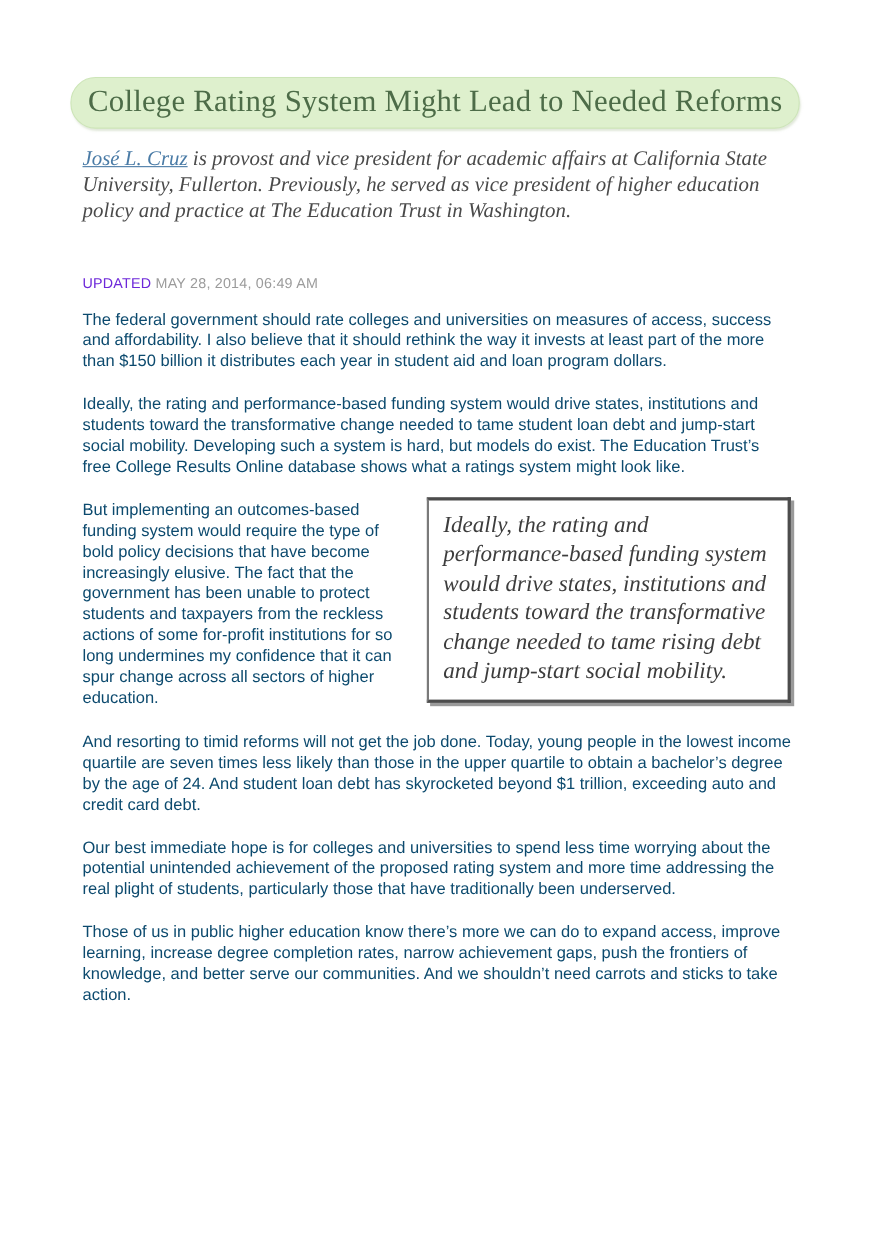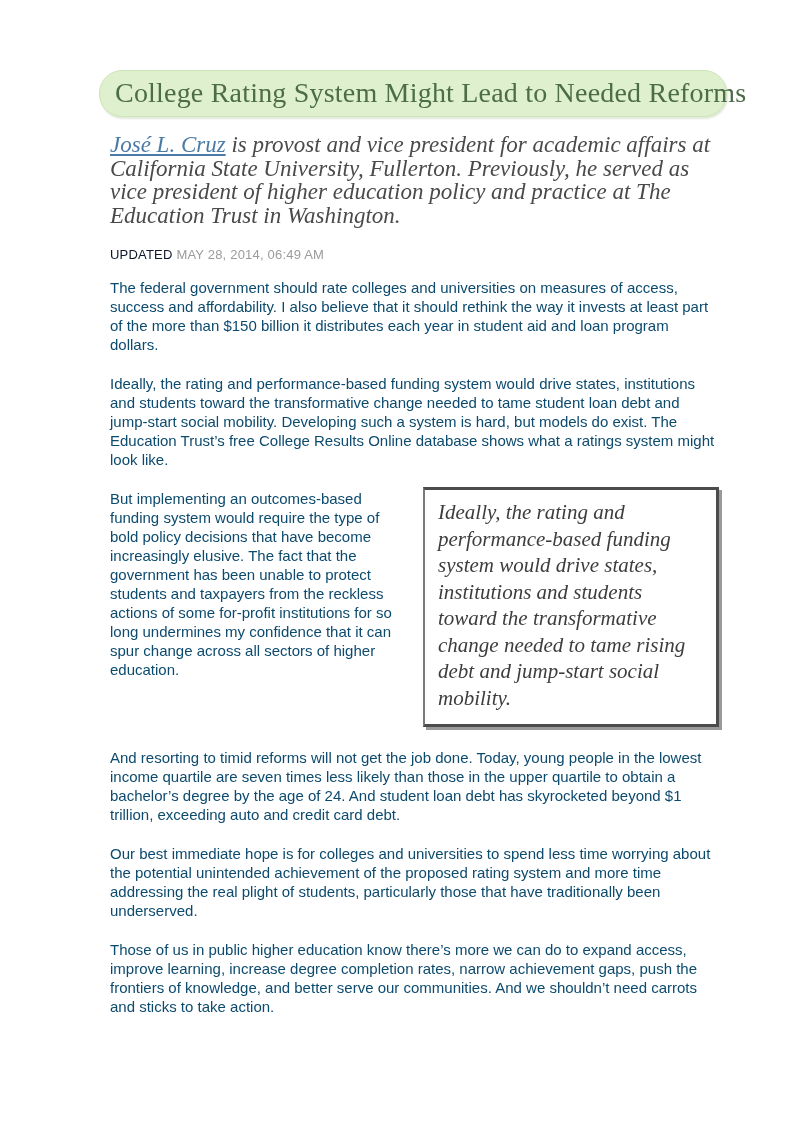--- a/index.html
+++ b/index.html
@@ -5,21 +5,20 @@
   * { margin: 0; padding: 0; box-sizing: border-box; }
   html, body { background: #ffffff; }
   .page {
     position: relative;
     width: 793px;
     height: 1088px;
     background: #ffffff;
     font-family: "Liberation Sans", sans-serif;
     color: #1d1d1d;
     overflow: hidden;
-    padding-left: 35px;
   }
   .content {
     padding: 70px 74px 0 75px;
   }
   .title-pill {
     margin: 0 -8px 16px -11px;
     background: #def0cd;
     border: 1px solid #cde5b8;
     border-radius: 23px;
     padding: 7px 15px 8px 15px;
@@ -30,38 +29,38 @@
     font-weight: 400;
     font-size: 28px;
     line-height: 30px;
     color: #4d6c48;
     letter-spacing: 0.2px;
     white-space: nowrap;
   }
   .byline {
     font-family: "Liberation Serif", serif;
     font-style: italic;
-    font-size: 23px;
+    font-size: 19px;
     line-height: 23.5px;
     color: #4a4a4a;
-    margin-bottom: 20px;
+    margin-bottom: 46px;
     max-width: 630px;
   }
   .byline a {
     color: #4a7ba6;
     text-decoration: underline;
     cursor: pointer;
   }
   .updated-line {
     font-size: 13px;
     line-height: 16px;
     margin-bottom: 15px;
     letter-spacing: 0.2px;
   }
-  .updated-label { color: #0f172a; }
+  .updated-label { color: #6d28d9; }
   .updated-date  { color: #9b9b9b; }
   .body-para {
     font-size: 15px;
     line-height: 19px;
     color: #0c4a6e;
     margin-bottom: 20px;
   }
   .two-col {
     display: flex;
     gap: 18px;

